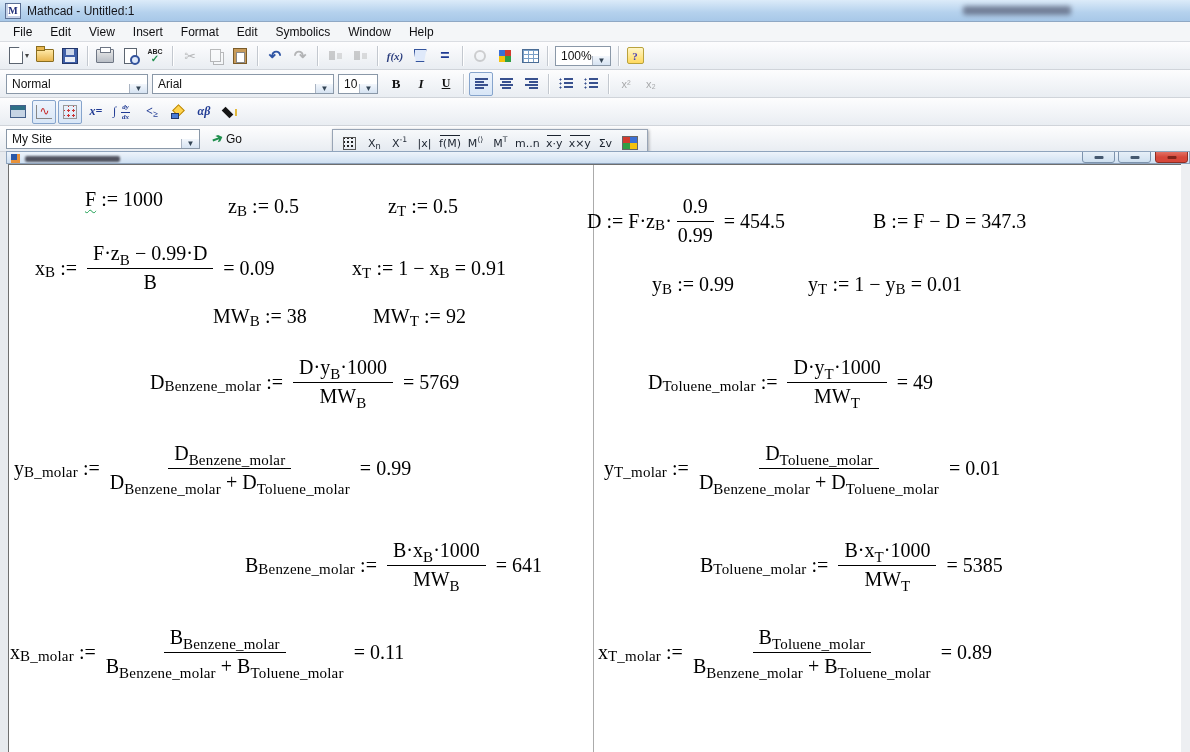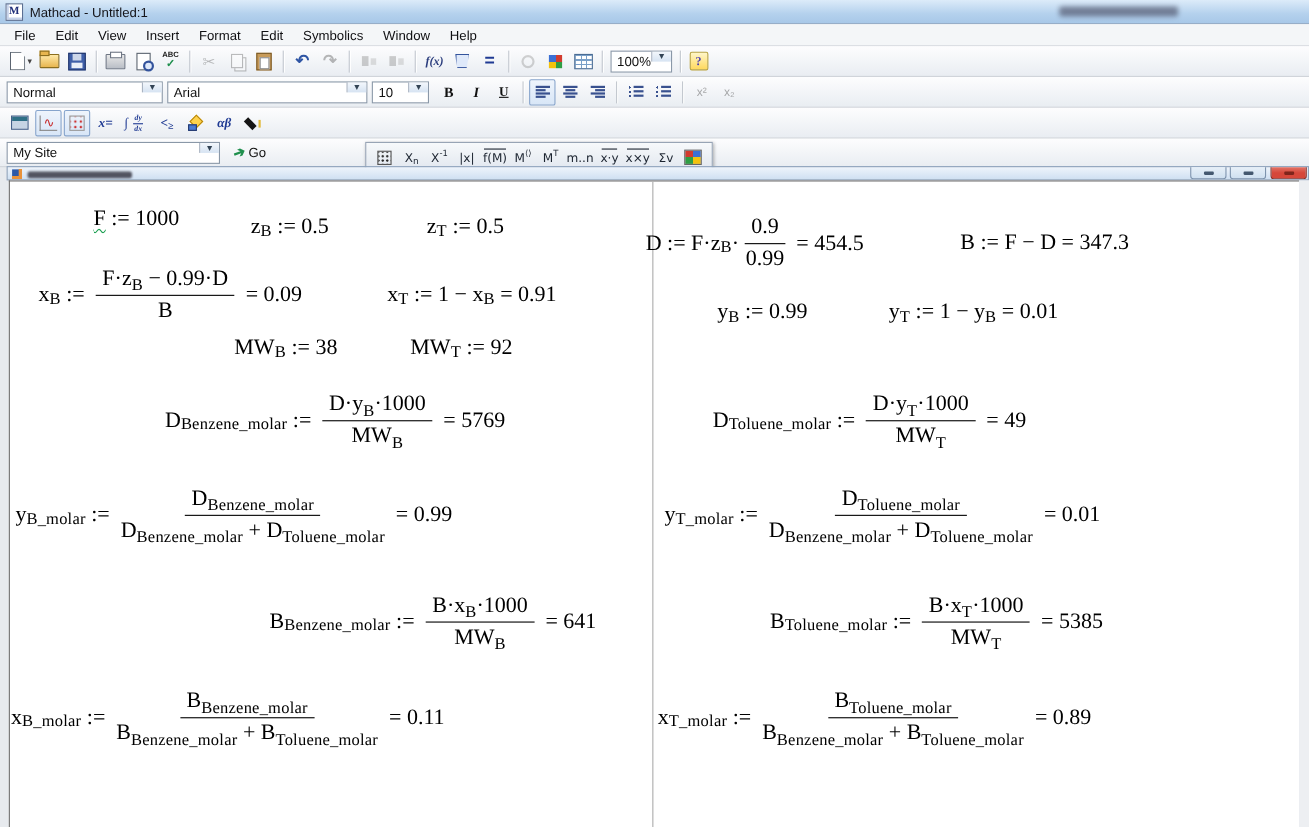--- a/index.html
+++ b/index.html
@@ -23,21 +23,21 @@
   #row-format{top:70px;height:28px}
   #row-math{top:98px;height:28px}
   #row-resources{top:126px;height:26px}
   .tbsep{width:1px;height:20px;background:#c3c8cf;box-shadow:1px 0 0 #fff;margin:0 4px;flex:0 0 1px}
   .tbb{height:24px;min-width:24px;padding:0 2px;display:inline-flex;align-items:center;justify-content:center;
     border:1px solid transparent;border-radius:2px;background:transparent;box-sizing:border-box;cursor:default}
   .tbb.pressed,.tbb.active{border-color:#86a4cc;background:linear-gradient(#eef4fc,#d8e6f7)}
   .tbb.disabled{opacity:.4;filter:grayscale(1)}
   .ddcaret{font-size:8px;color:#444;margin-left:2px}
   
-  .combo{display:inline-flex;align-items:flex-start;height:20px;border:1px solid #8a98a8;background:#fff;box-sizing:border-box}
+  .combo{display:inline-flex;align-items:flex-end;height:20px;border:1px solid #8a98a8;background:#fff;box-sizing:border-box}
   .combo .val{padding:2px 5px;font-size:12px;color:#111;flex:1;white-space:nowrap;overflow:hidden}
   .combo .dd{width:17px;background:linear-gradient(#f3f7fc,#d6e3f2);border-left:1px solid #aab4c2;
     display:flex;align-items:center;justify-content:center;font-size:8px;color:#345}
   
   .tbi{display:inline-flex;align-items:center;justify-content:center;position:relative;font-size:12px;line-height:1}
   .ic-new{width:12px;height:15px;background:#fff;border:1px solid #5b6470;
     clip-path:polygon(0 0,70% 0,100% 30%,100% 100%,0 100%)}
   .ic-open{width:16px;height:11px;background:linear-gradient(#ffe9a8,#e8b64f);border:1px solid #8a6d1e;border-radius:1px;position:relative}
   .ic-open::before{content:"";position:absolute;left:-1px;top:-4px;width:7px;height:3px;background:#e8b64f;border:1px solid #8a6d1e}
   .ic-save{width:14px;height:14px;background:#3f5fa8;border:1px solid #23376b;position:relative}
@@ -239,21 +239,21 @@
 
 <div class="tbrow" id="row-format">
   <span class="combo" style="width:142px;margin-right:4px">
     <span class="val">Normal</span>
     <span class="dd">▼</span>
   </span>
   <span class="combo" style="width:182px;margin-right:4px">
     <span class="val">Arial</span>
     <span class="dd">▼</span>
   </span>
-  <span class="combo" style="width:52px;margin-right:6px">
+  <span class="combo" style="width:40px;margin-right:6px">
     <span class="val">10</span>
     <span class="dd">▼</span>
   </span>
   <span id="tb2" style="display:inline-flex;align-items:center;gap:1px">
       <button class="tbb">
         <span class="tbi fmt-b">B</span>
       </button>
       <button class="tbb">
         <span class="tbi fmt-i">I</span>
       </button>

